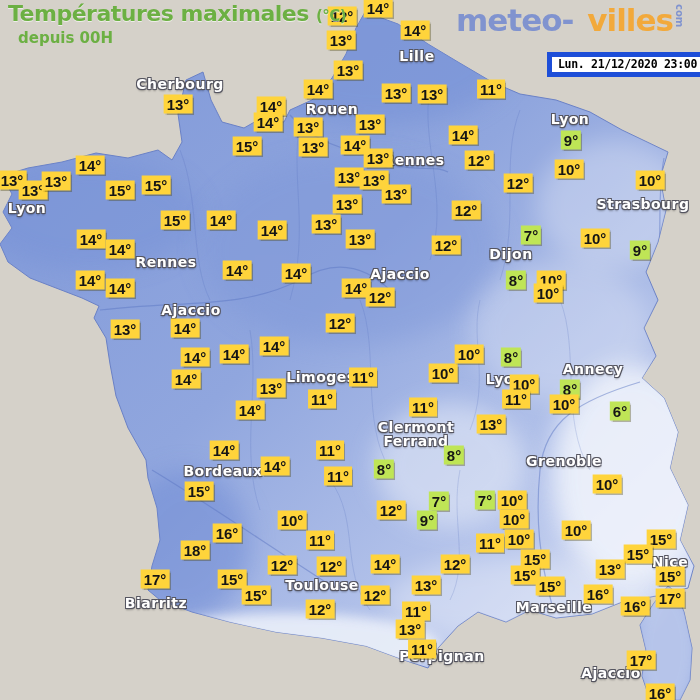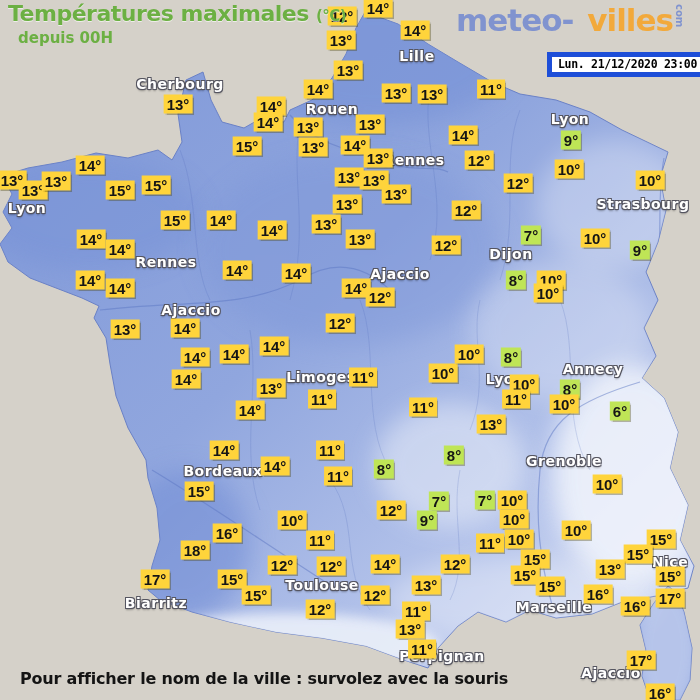--- a/index.html
+++ b/index.html
@@ -155,20 +155,22 @@
       <span class="city" style="left: 414px; top: 160px;">Rennes</span>
       <span class="city" style="left: 643px; top: 204px;">Strasbourg</span>
       <span class="city" style="left: 27px; top: 208px;">Lyon</span>
       <span class="city" style="left: 166px; top: 238px; margin-top: 24px;">Rennes</span>
       <span class="city" style="left: 511px; top: 254px;">Dijon</span>
       <span class="city" style="left: 400px; top: 274px;">Ajaccio</span>
       <span class="city" style="left: 191px; top: 310px;">Ajaccio</span>
       <span class="city" style="left: 321px; top: 377px;">Limoges</span>
       <span class="city" style="left: 593px; top: 369px;">Annecy</span>
       <span class="city" style="left: 505px; top: 379px;">Lyon</span>
+      <span class="city" style="left: 416px; top: 434px;">Clermont
+Ferrand</span>
       <span class="city" style="left: 564px; top: 461px;">Grenoble</span>
       <span class="city" style="left: 223px; top: 471px;">Bordeaux</span>
       <span class="city" style="left: 322px; top: 585px;">Toulouse</span>
       <span class="city" style="left: 156px; top: 603px;">Biarritz</span>
       <span class="city" style="left: 554px; top: 607px;">Marseille</span>
       <span class="city" style="left: 442px; top: 656px;">Perpignan</span>
       <span class="city" style="left: 670px; top: 562px;">Nice</span>
       <span class="city" style="left: 611px; top: 673px;">Ajaccio</span>
       <span class="temp" style="left: 378px; top: 8px;">14°</span>
       <span class="temp" style="left: 342px; top: 16px;">12°</span>
@@ -299,15 +301,14 @@
     <span class="unit">(°C)</span>
   </div>
   <div id="page-subtitle">depuis 00H</div>
 
   <div id="logo">
     <span class="p1">meteo-</span><span class="p2">villes</span><span class="suffix">com</span>
   </div>
 
   <div id="datebar">Lun. 21/12/2020 23:00</div>
 
-  <div id="footer-hint">Pour afficher le nom de la ville : survolez avec la souris</div>
 
 </div>
 
 </body></html>

